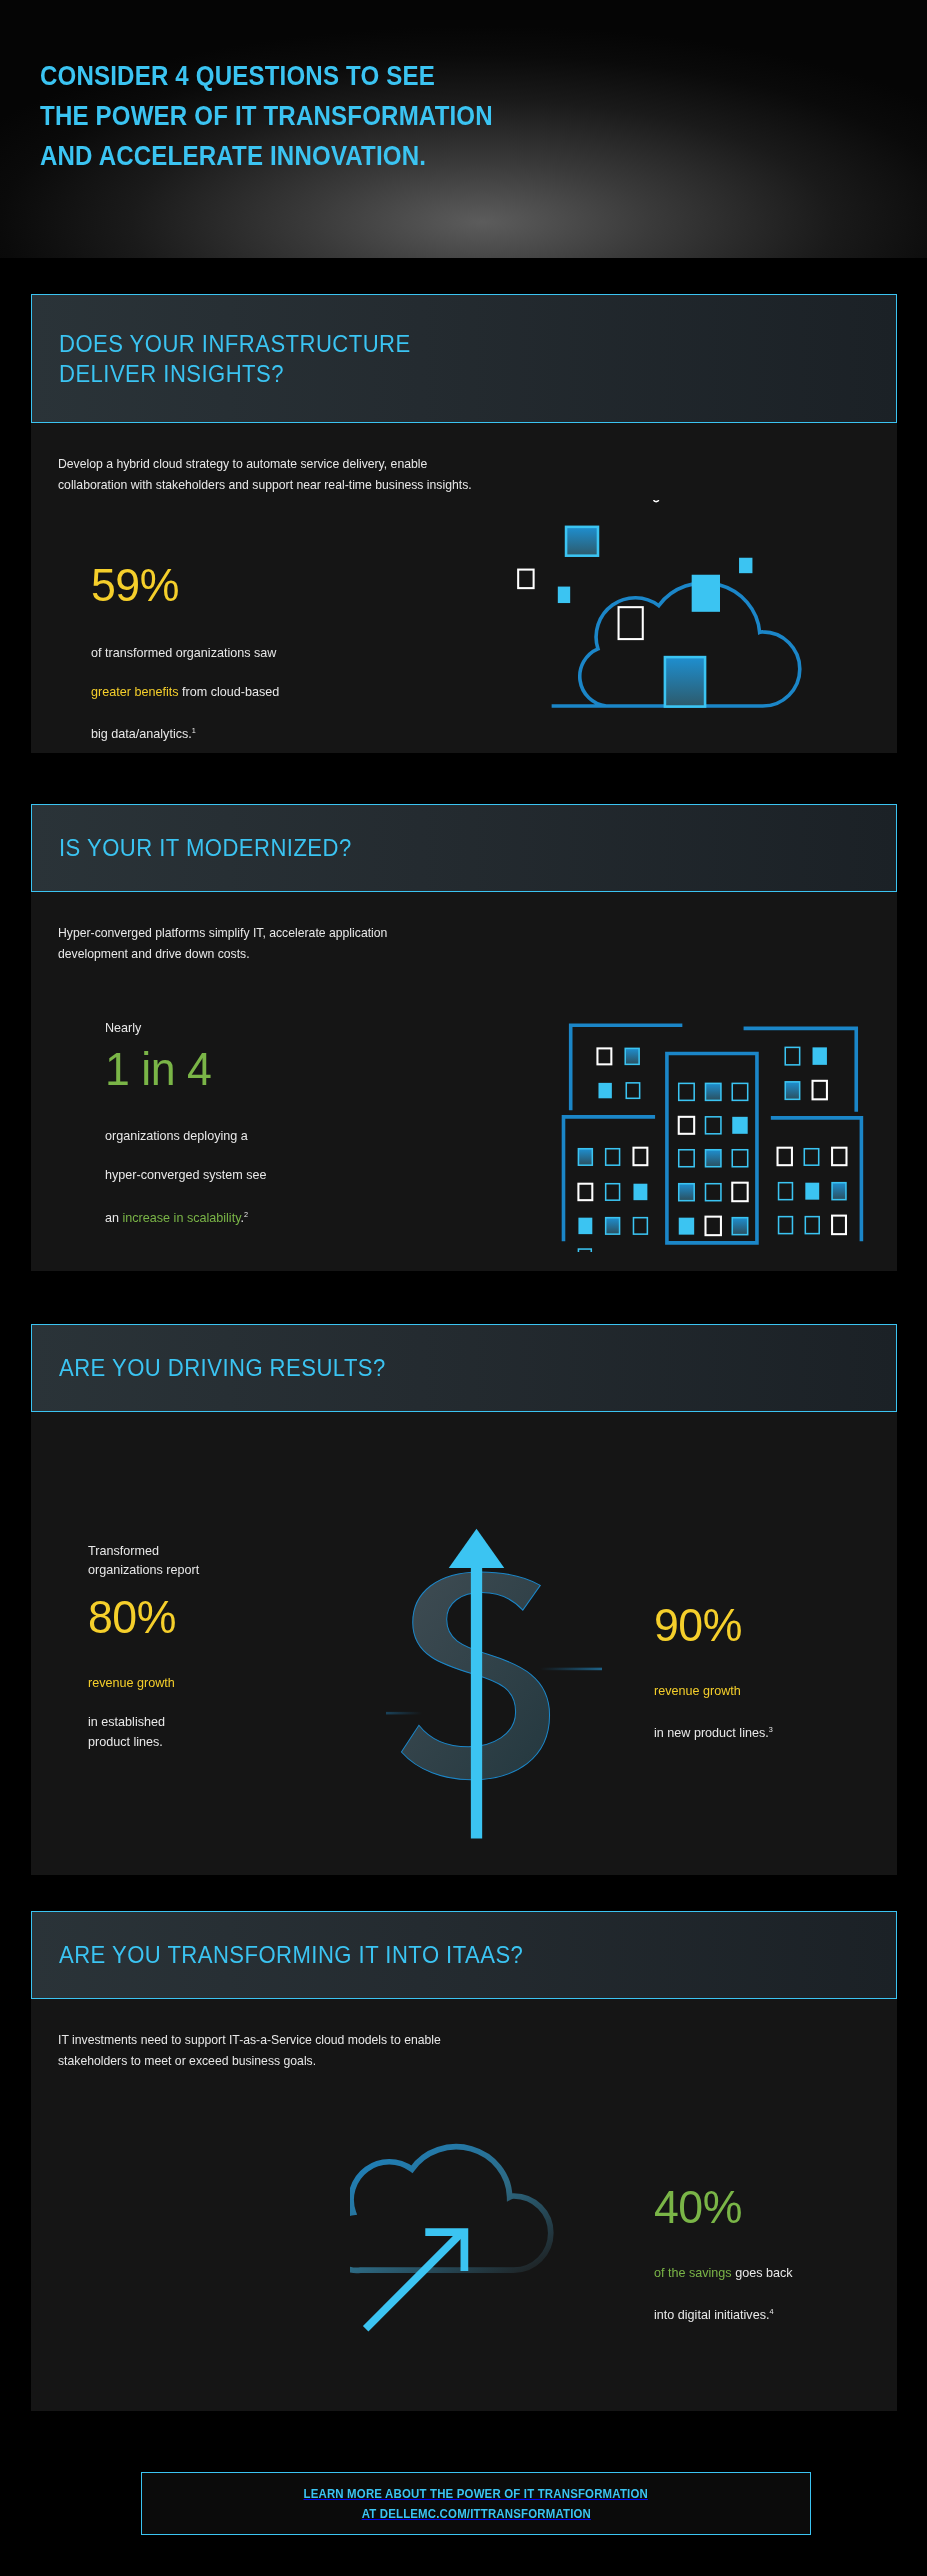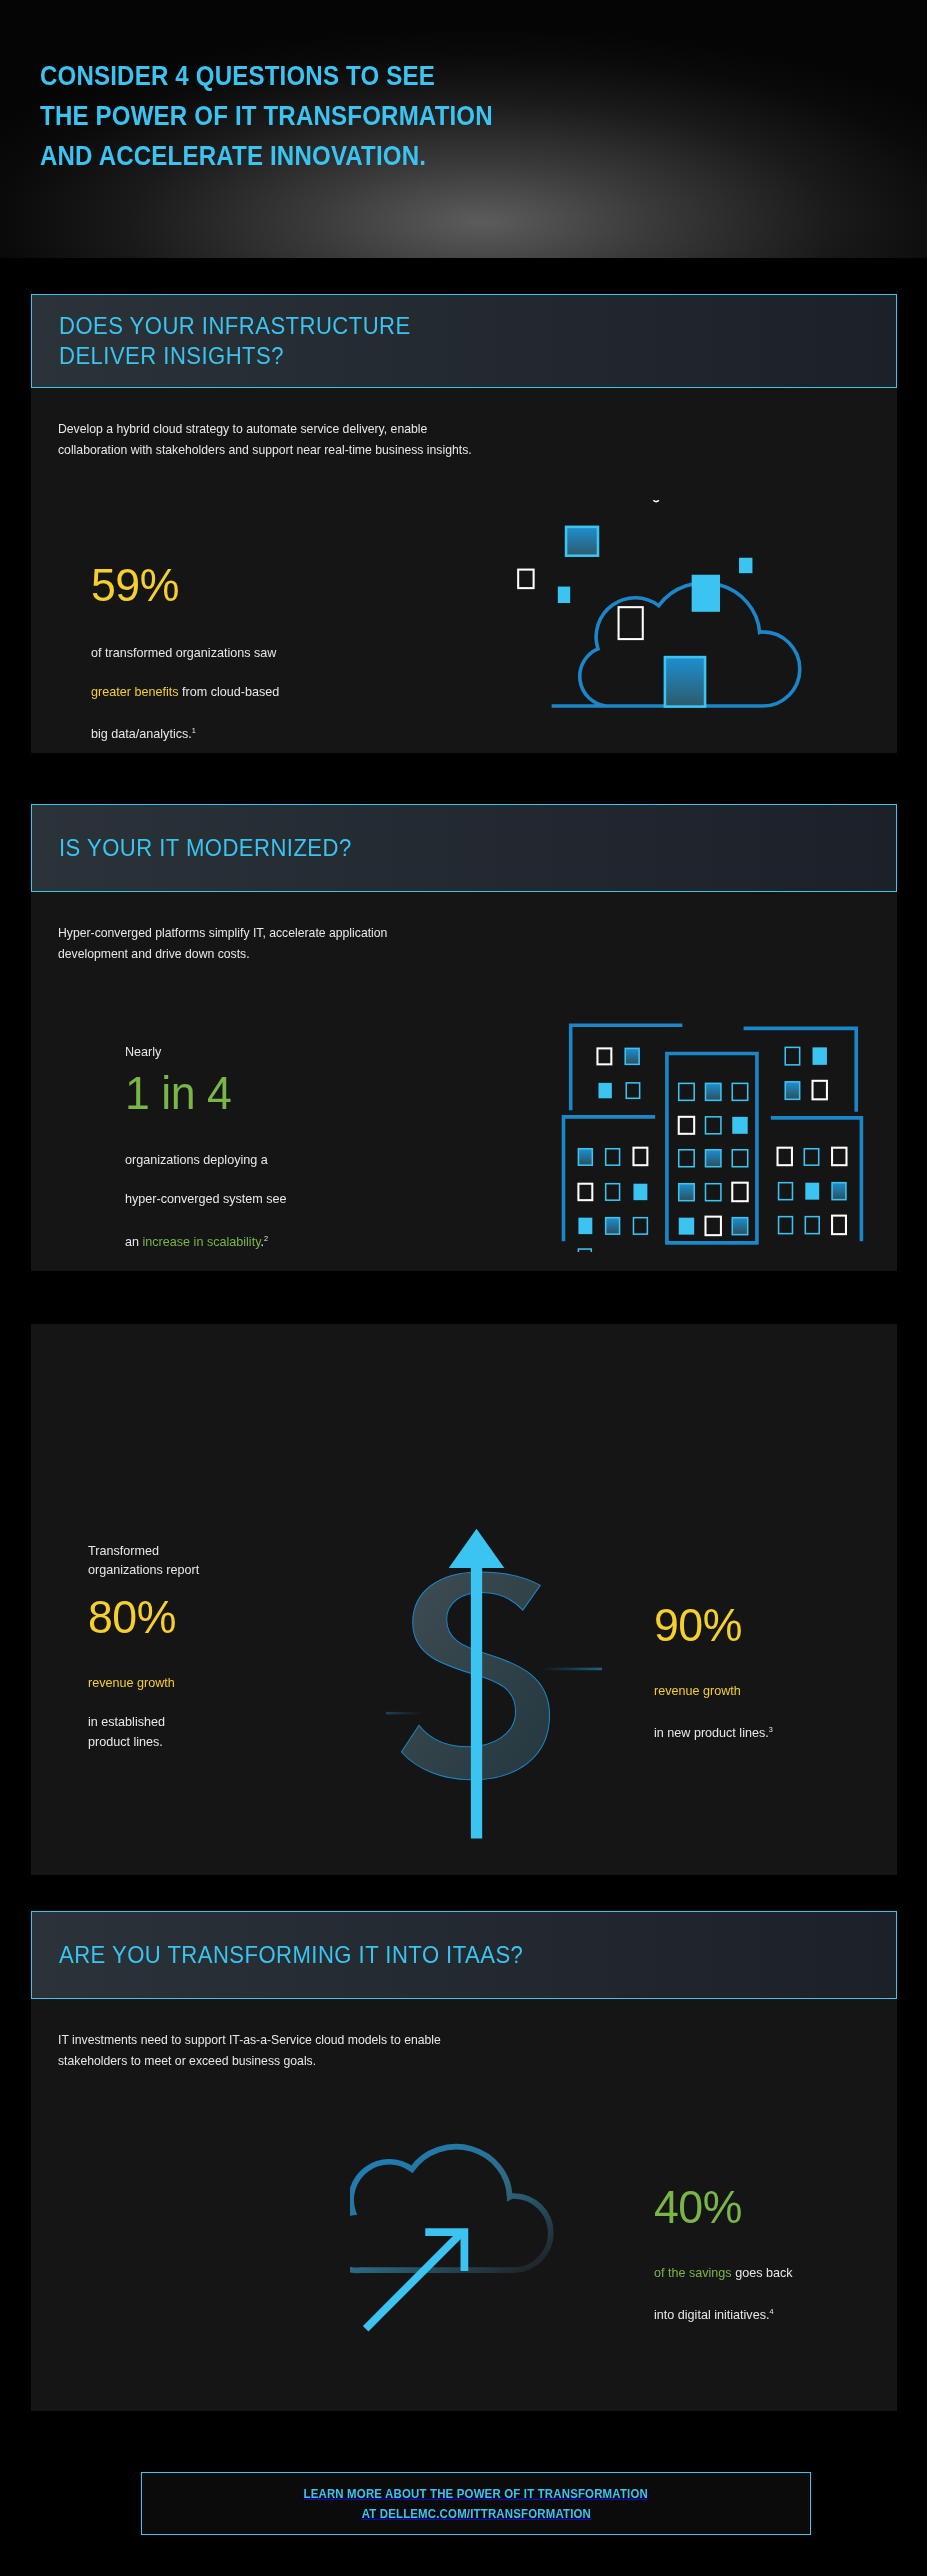--- a/index.html
+++ b/index.html
@@ -43,21 +43,21 @@
   .sec-head h2 {
     position:absolute; left:27px; top:50%;
     transform:translateY(-50%) scaleX(0.92);
     transform-origin:left center;
     font-size:24px; line-height:30px; font-weight:400;
     letter-spacing:0.5px;
     color:#3bc4f2;
     font-family:"Liberation Sans Narrow","Liberation Sans",sans-serif;
     white-space:pre-line;
   }
-  .sec-head.tall { height:94px; }
+  .sec-head.tall { height:129px; }
   .sec-body { position:relative; }
   .lede {
     position:absolute; left:27px; top:31px;
     font-size:13px; line-height:20.6px; color:#e8e8e8;
     font-family:"Liberation Sans Narrow","Liberation Sans",sans-serif;
     transform:scaleX(0.94); transform-origin:left top;
     white-space:pre-line;
   }
 
   
@@ -159,21 +159,21 @@
   <div class="sec-head">
     <h2>IS YOUR IT MODERNIZED?</h2>
   </div>
   <div class="sec-body" style="height:107px;">
     <div class="lede">Hyper-converged platforms simplify IT, accelerate application
 development and drive down costs.</div>
   </div>
 </div>
 
 <div class="section" style="top:999px;height:272px;">
-  <div class="stat" style="left:94px;top:18.5px;margin-top:24px;">
+  <div class="stat" style="left:74px;top:18.5px;">
     <div class="pre">Nearly</div>
     <div class="big green" style="margin-top:5.2px;">1 in 4</div>
     <div class="post" style="margin-top:10.3px;">
       <span>organizations deploying a</span><br>
       <span>hyper-converged system see</span><br>
       <span>an </span><span class="hl-green">increase in scalability</span><span>.</span><sup>2</sup>
     </div>
   </div>
 
   <svg style="position:absolute;left:515px;top:-5.2px;" width="319" height="258" viewBox="0 0 620 500">
@@ -237,20 +237,23 @@
     <rect x="452" y="366" width="27" height="33" fill="none" stroke="#3bc4f2" stroke-width="3"></rect>
     <rect x="504" y="366" width="27" height="33" fill="#3bc4f2"></rect>
     <rect x="556" y="366" width="27" height="33" fill="url(#wg)" stroke="#3bc4f2" stroke-width="3"></rect>
     <rect x="452" y="432" width="27" height="33" fill="none" stroke="#3bc4f2" stroke-width="3"></rect>
     <rect x="504" y="432" width="27" height="33" fill="none" stroke="#3bc4f2" stroke-width="3"></rect>
     <rect x="556" y="430" width="27" height="36" fill="none" stroke="#ffffff" stroke-width="4"></rect>
   </svg>
 </div>
 
 <div class="section" style="top:1324px;height:196px;">
+  <div class="sec-head">
+    <h2>ARE YOU DRIVING RESULTS?</h2>
+  </div>
 </div>
 
 <div class="section" style="top:1520px;height:355px;">
 
   <div class="stat" style="left:57px;top:20.6px;">
     <div class="pre">Transformed
 organizations report</div>
     <div class="big yellow" style="margin-top:10.3px;">80%</div>
     <div class="post" style="margin-top:9.3px;">
       <span class="hl-yellow">revenue growth</span><br>

